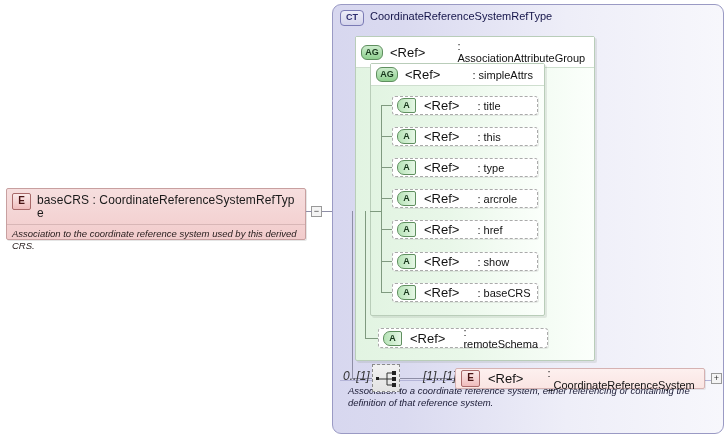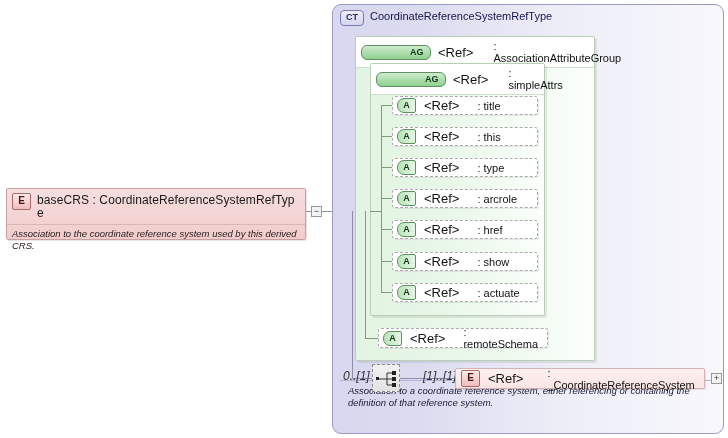--- a/index.html
+++ b/index.html
@@ -127,32 +127,31 @@
     display: flex;
     align-items: center;
     padding: 3px 6px 3px 5px;
     background: #ffffff;
     border-bottom: 1px solid #cfdfcf;
   }
   .badge-ag {
     flex: 0 0 auto;
     width: 20px; height: 13px;
     line-height: 12px;
-    text-align: left;
+    text-align: center;
     font-size: 9px;
     font-weight: bold;
     border: 1px solid #5f8f5f;
     border-radius: 6px;
     background: linear-gradient(to bottom,#cdeccd,#8fd08f);
     color: #16351a;
     margin-right: 7px;
-    padding-left: 48px;
   }
   .ref-label { font-size: 13px; color: #111; }
-  .ref-type  { font-size: 11px; color: #111; margin-left: 20px; }
+  .ref-type  { font-size: 11px; color: #111; margin-left: 32px; }
 
   
   .attr-row {
     border: 1px dashed #aaaaaa;
     border-radius: 3px;
     background: #ffffff;
     display: flex;
     align-items: center;
     padding: 0 6px 0 4px;
     box-shadow: 1px 1px 0 rgba(150,150,150,0.18);
@@ -283,21 +282,21 @@
   <span class="ref-type">: href</span>
 </div>
 <div class="abs attr-row" style="left:392px; top:252px; width:146px; height:19px;">
   <span class="badge-a">A</span>
   <span class="ref-label">&lt;Ref&gt;</span>
   <span class="ref-type">: show</span>
 </div>
 <div class="abs attr-row" style="left:392px; top:283px; width:146px; height:19px;">
   <span class="badge-a">A</span>
   <span class="ref-label">&lt;Ref&gt;</span>
-  <span class="ref-type">: actuate</span>
+  <span class="ref-type">: baseCRS</span>
 </div>
 
 <div class="abs ln-v g" style="left:365px; top:211px; height:127px;"></div>
 <div class="abs ln-h g" style="left:365px; top:338px; width:13px;"></div>
 
 <div class="abs attr-row" style="left:378px; top:328px; width:170px; height:20px;">
   <span class="badge-a">A</span>
   <span class="ref-label">&lt;Ref&gt;</span>
   <span class="ref-type">: remoteSchema</span>
 </div>

